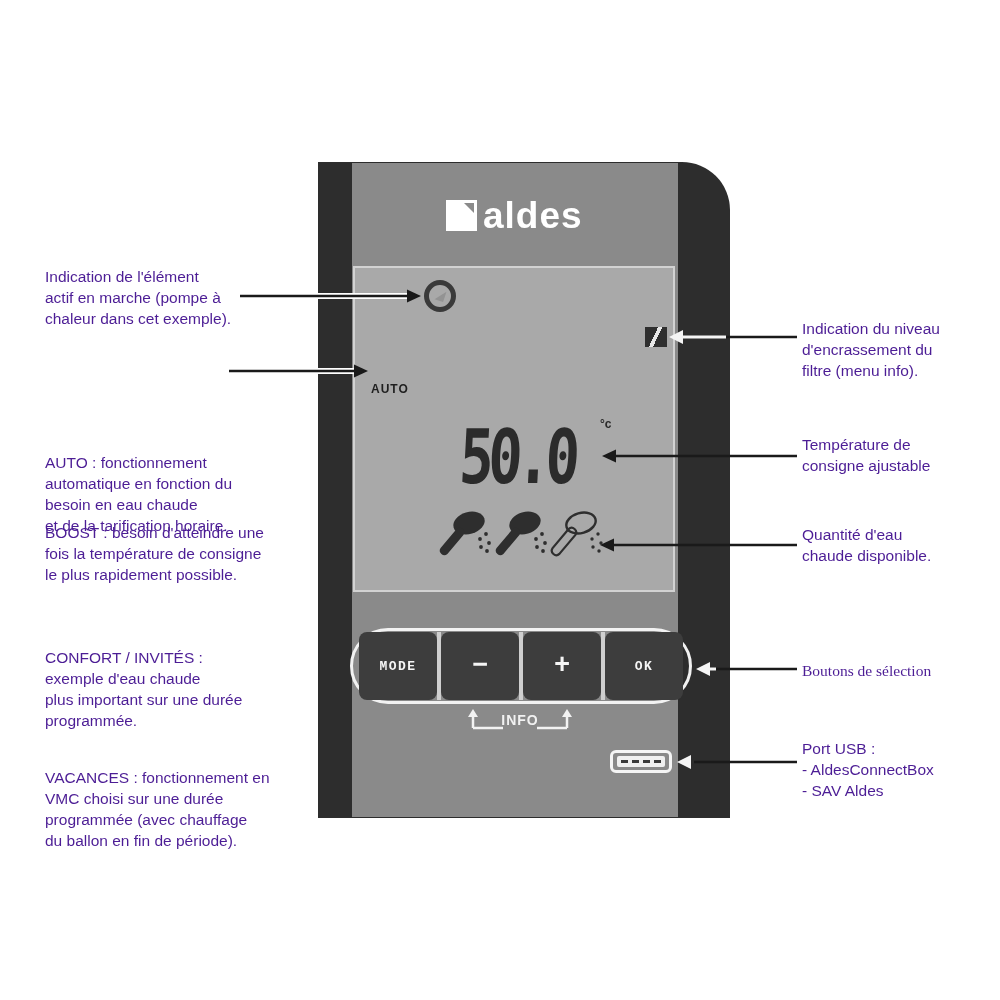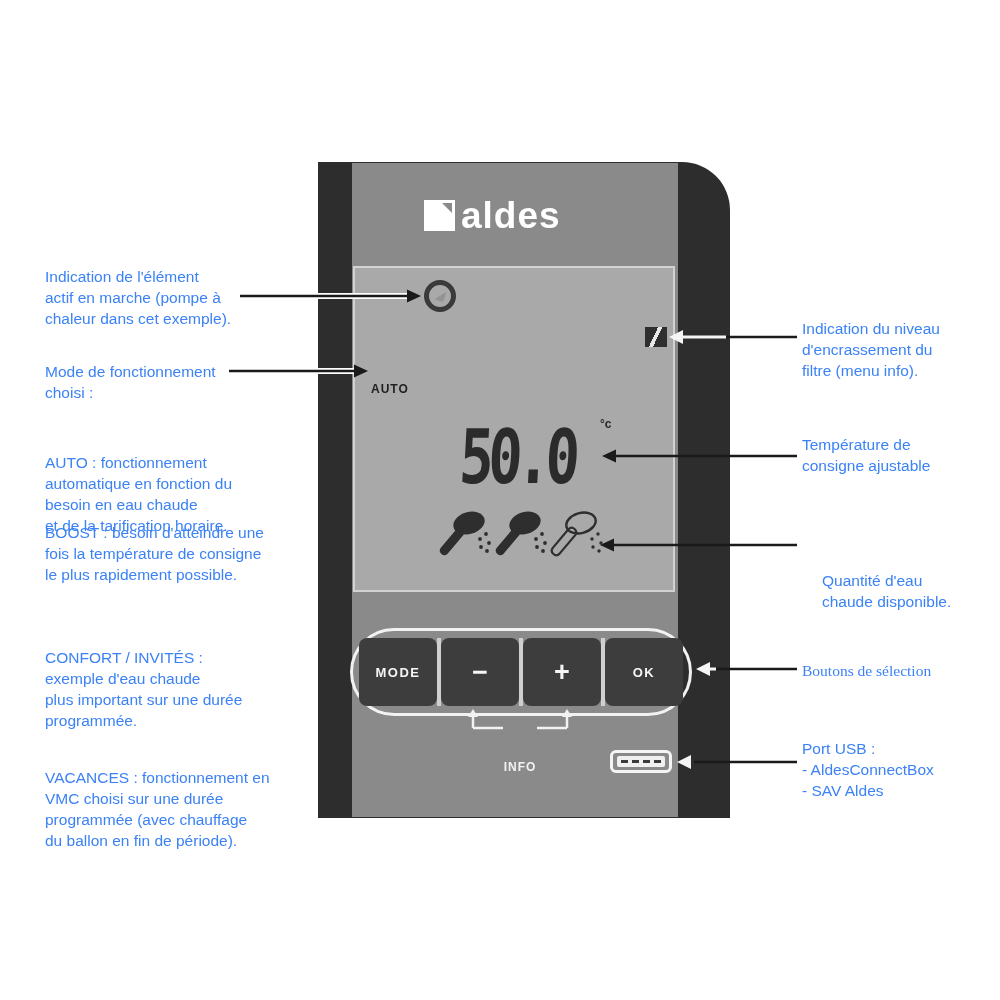--- a/index.html
+++ b/index.html
@@ -1,23 +1,23 @@
 <!DOCTYPE html>
 <html><head>
 <meta charset="utf-8">
 <style>
   html,body{margin:0;padding:0;background:#ffffff;}
   #stage{position:relative;width:1000px;height:1000px;background:#ffffff;overflow:hidden;
          font-family:"Liberation Sans",sans-serif;color:#2e2e2e;}
-  .note{position:absolute;font-size:15.5px;line-height:21px;white-space:pre-line;color:#3b82f6;}
+  .note{position:absolute;font-size:15.5px;line-height:21px;white-space:pre-line;color:#4c1d95;}
   
   .device{position:absolute;left:318px;top:162px;width:412px;height:656px;
           background:#2d2d2d;border-radius:0 48px 0 0;}
   .body-gray{position:absolute;left:352px;top:163px;width:326px;height:654px;background:#8a8a8a;}
-  .brand{position:absolute;left:424px;top:196px;height:38px;display:flex;align-items:center;justify-content:space-between;}
+  .brand{position:absolute;left:446px;top:196px;height:38px;display:flex;align-items:center;justify-content:space-between;}
   .brand-square{width:31px;height:31px;background:#ffffff;position:relative;}
   .brand-square:after{content:"";position:absolute;right:3px;top:3px;width:0;height:0;
           border-left:10px solid transparent;border-top:10px solid #8a8a8a;}
   .brand-text{font-size:37px;font-weight:bold;color:#ffffff;letter-spacing:1px;margin-left:6px;
           line-height:31px;}
   .display{position:absolute;left:353px;top:266px;width:322px;height:326px;background:#a9a9a9;
           border:2px solid #d2d2d2;box-sizing:border-box;}
   .pump{position:absolute;left:424px;top:280px;width:32px;height:32px;border:5px solid #3a3a3a;
           border-radius:50%;box-sizing:border-box;}
   .pump:after{content:"";position:absolute;left:7px;top:5px;width:0;height:0;
@@ -25,48 +25,46 @@
   .mode-txt{position:absolute;left:371px;top:359px;font-size:12px;font-weight:bold;color:#1f1f1f;
           letter-spacing:1px;margin-top:23px;}
   .filter{position:absolute;left:645px;top:327px;width:22px;height:20px;background:#2f2f2f;
           background-image:linear-gradient(115deg,transparent 42%,#e8e8e8 42%,#e8e8e8 55%,transparent 55%);}
   .temp{position:absolute;left:462px;top:413px;font-family:"DejaVu Sans Mono",monospace;
           font-weight:bold;font-size:60px;color:#2b2b2b;letter-spacing:-6px;
           transform:scale(0.95,1.25) skewX(-4deg);transform-origin:left top;}
   .temp-unit{position:absolute;left:600px;top:417px;font-size:12px;font-weight:bold;color:#2b2b2b;}
   .showers{position:absolute;left:436px;top:506px;display:flex;}
   
-  .pill{position:absolute;left:350px;top:628px;width:342px;height:88px;border:3px solid #f2f2f2;
-          border-radius:44px;box-sizing:border-box;display:flex;align-items:center;padding:0 6px;}
+  .pill{position:absolute;left:350px;top:628px;width:342px;height:76px;border:3px solid #f2f2f2;
+          border-radius:44px;box-sizing:border-box;display:flex;align-items:center;padding:0 6px;font-family:Liberation Mono, monospace;}
   .btn{height:68px;background:#3d3d3d;border-radius:8px;color:#f5f5f5;display:flex;
           align-items:center;justify-content:center;font-weight:bold;flex:1;}
   .btn.small-label{font-size:13px;letter-spacing:1.5px;}
   .btn.sign{font-size:27px;font-weight:bold;}
   .sep{width:4px;height:68px;background:#cfcfcf;}
   .info-label{position:absolute;left:495px;top:712px;width:50px;text-align:center;
-          font-size:12px;font-weight:bold;color:#f2f2f2;letter-spacing:1px;margin-top:48px;}
+          font-size:14px;font-weight:bold;color:#f2f2f2;letter-spacing:1px;}
   
   .usb{position:absolute;left:610px;top:750px;width:62px;height:23px;border:3px solid #f5f5f5;
           border-radius:6px;box-sizing:border-box;background:#8a8a8a;display:flex;align-items:center;
           justify-content:center;}
   .usb-inner{width:48px;height:11px;background:#f0f0f0;border-radius:2px;display:flex;
           align-items:center;justify-content:space-evenly;}
   .usb-dash{width:7px;height:3px;background:#3a3a3a;}
   svg.overlay{position:absolute;left:0;top:0;pointer-events:none;}
 </style>
 </head>
 <body>
 
 <div id="stage">
 
   <div class="note" style="left:45px;top:266px;">Indication de l'élément
 actif en marche (pompe à
 chaleur dans cet exemple).</div>
-  <div class="note" style="left:45px;top:361px;">Mode de fonctionnement
-choisi :</div>
   <div class="note" style="left:45px;top:452px;">AUTO : fonctionnement
 automatique en fonction du
 besoin en eau chaude
 et de la tarification horaire.</div>
   <div class="note" style="left:45px;top:522px;">BOOST : besoin d'atteindre une
 fois la température de consigne
 le plus rapidement possible.</div>
   <div class="note" style="left:45px;top:647px;">CONFORT / INVITÉS :
 exemple d'eau chaude
 plus important sur une durée
@@ -74,21 +72,21 @@
   <div class="note" style="left:45px;top:767px;">VACANCES : fonctionnement en
 VMC choisi sur une durée
 programmée (avec chauffage
 du ballon en fin de période).</div>
 
   <div class="note" style="left:802px;top:434px;">Température de
 consigne ajustable</div>
   <div class="note" style="left:802px;top:318px;">Indication du niveau
 d'encrassement du
 filtre (menu info).</div>
-  <div class="note" style="left:822px;top:524px;margin-top:46px;">Quantité d'eau
+  <div class="note" style="left:802px;top:524px;">Quantité d'eau
 chaude disponible.</div>
   <div class="note" style="left:802px;top:660px;font-family:Liberation Serif, serif;">Boutons de sélection</div>
   <div class="note" style="left:802px;top:738px;">Port USB :
 - AldesConnectBox
 - SAV Aldes</div>
 
   <div class="device"></div>
   <div class="body-gray"></div>
 
   <div class="brand">

